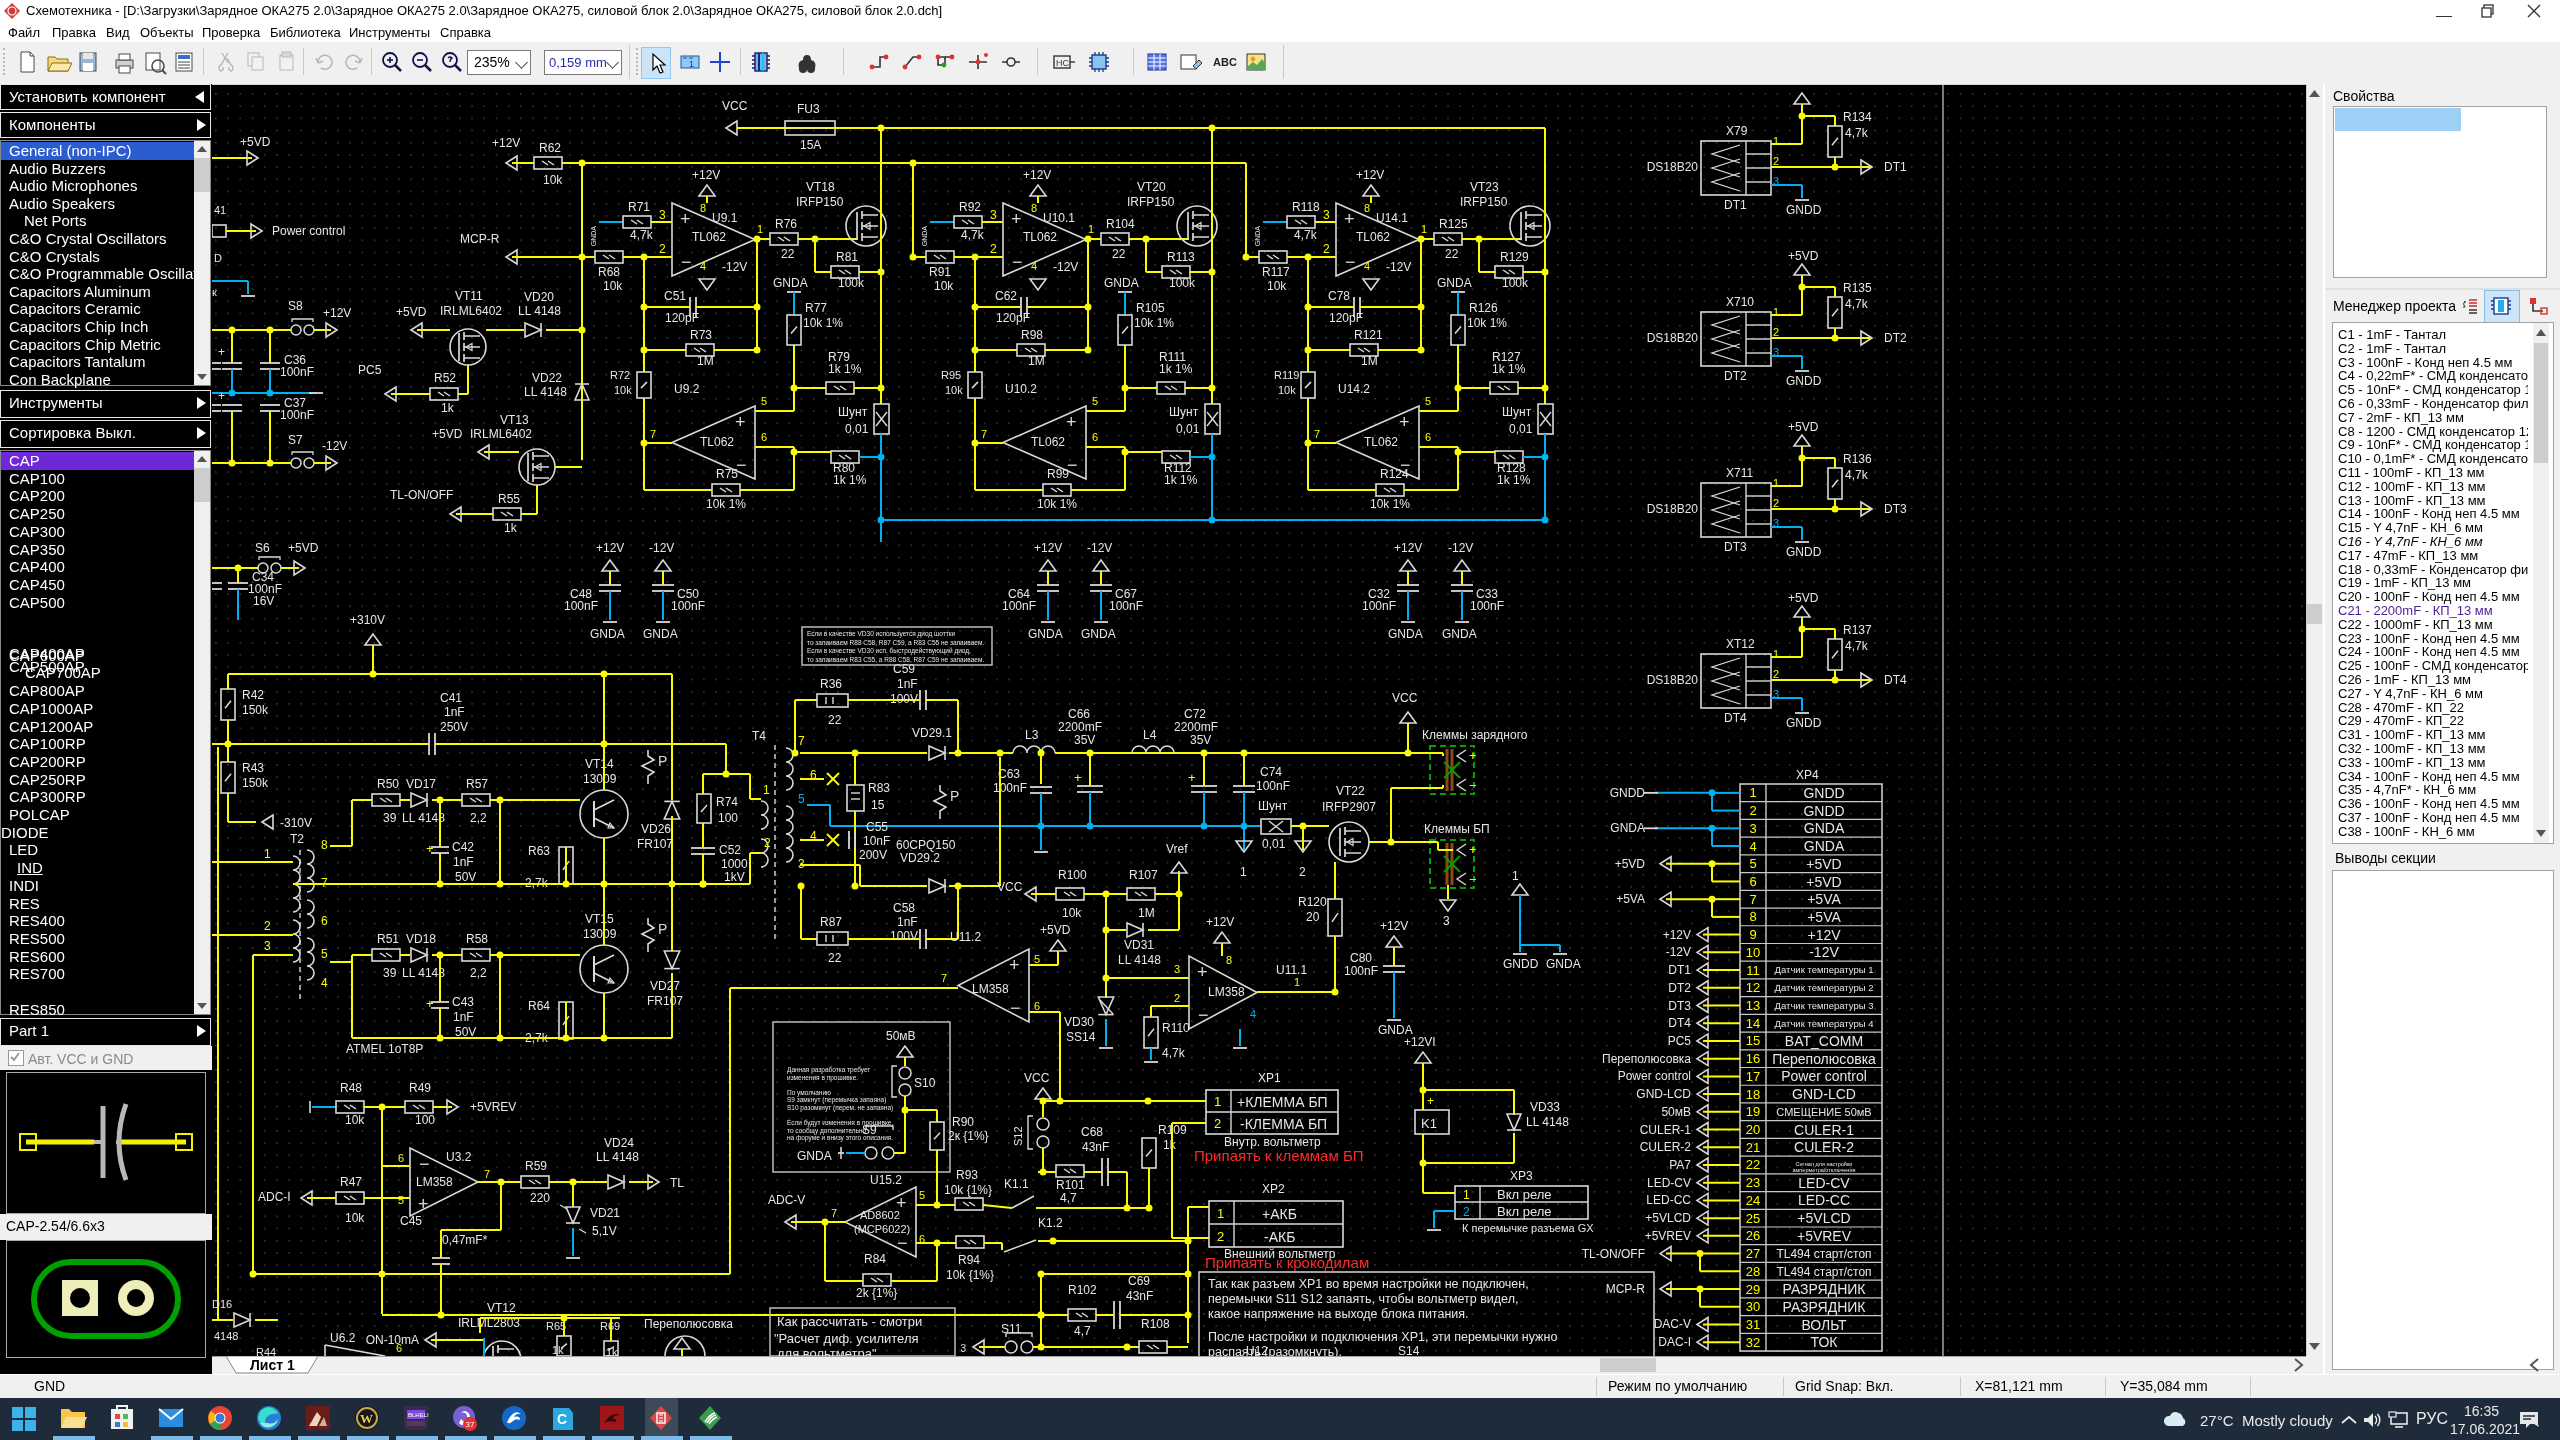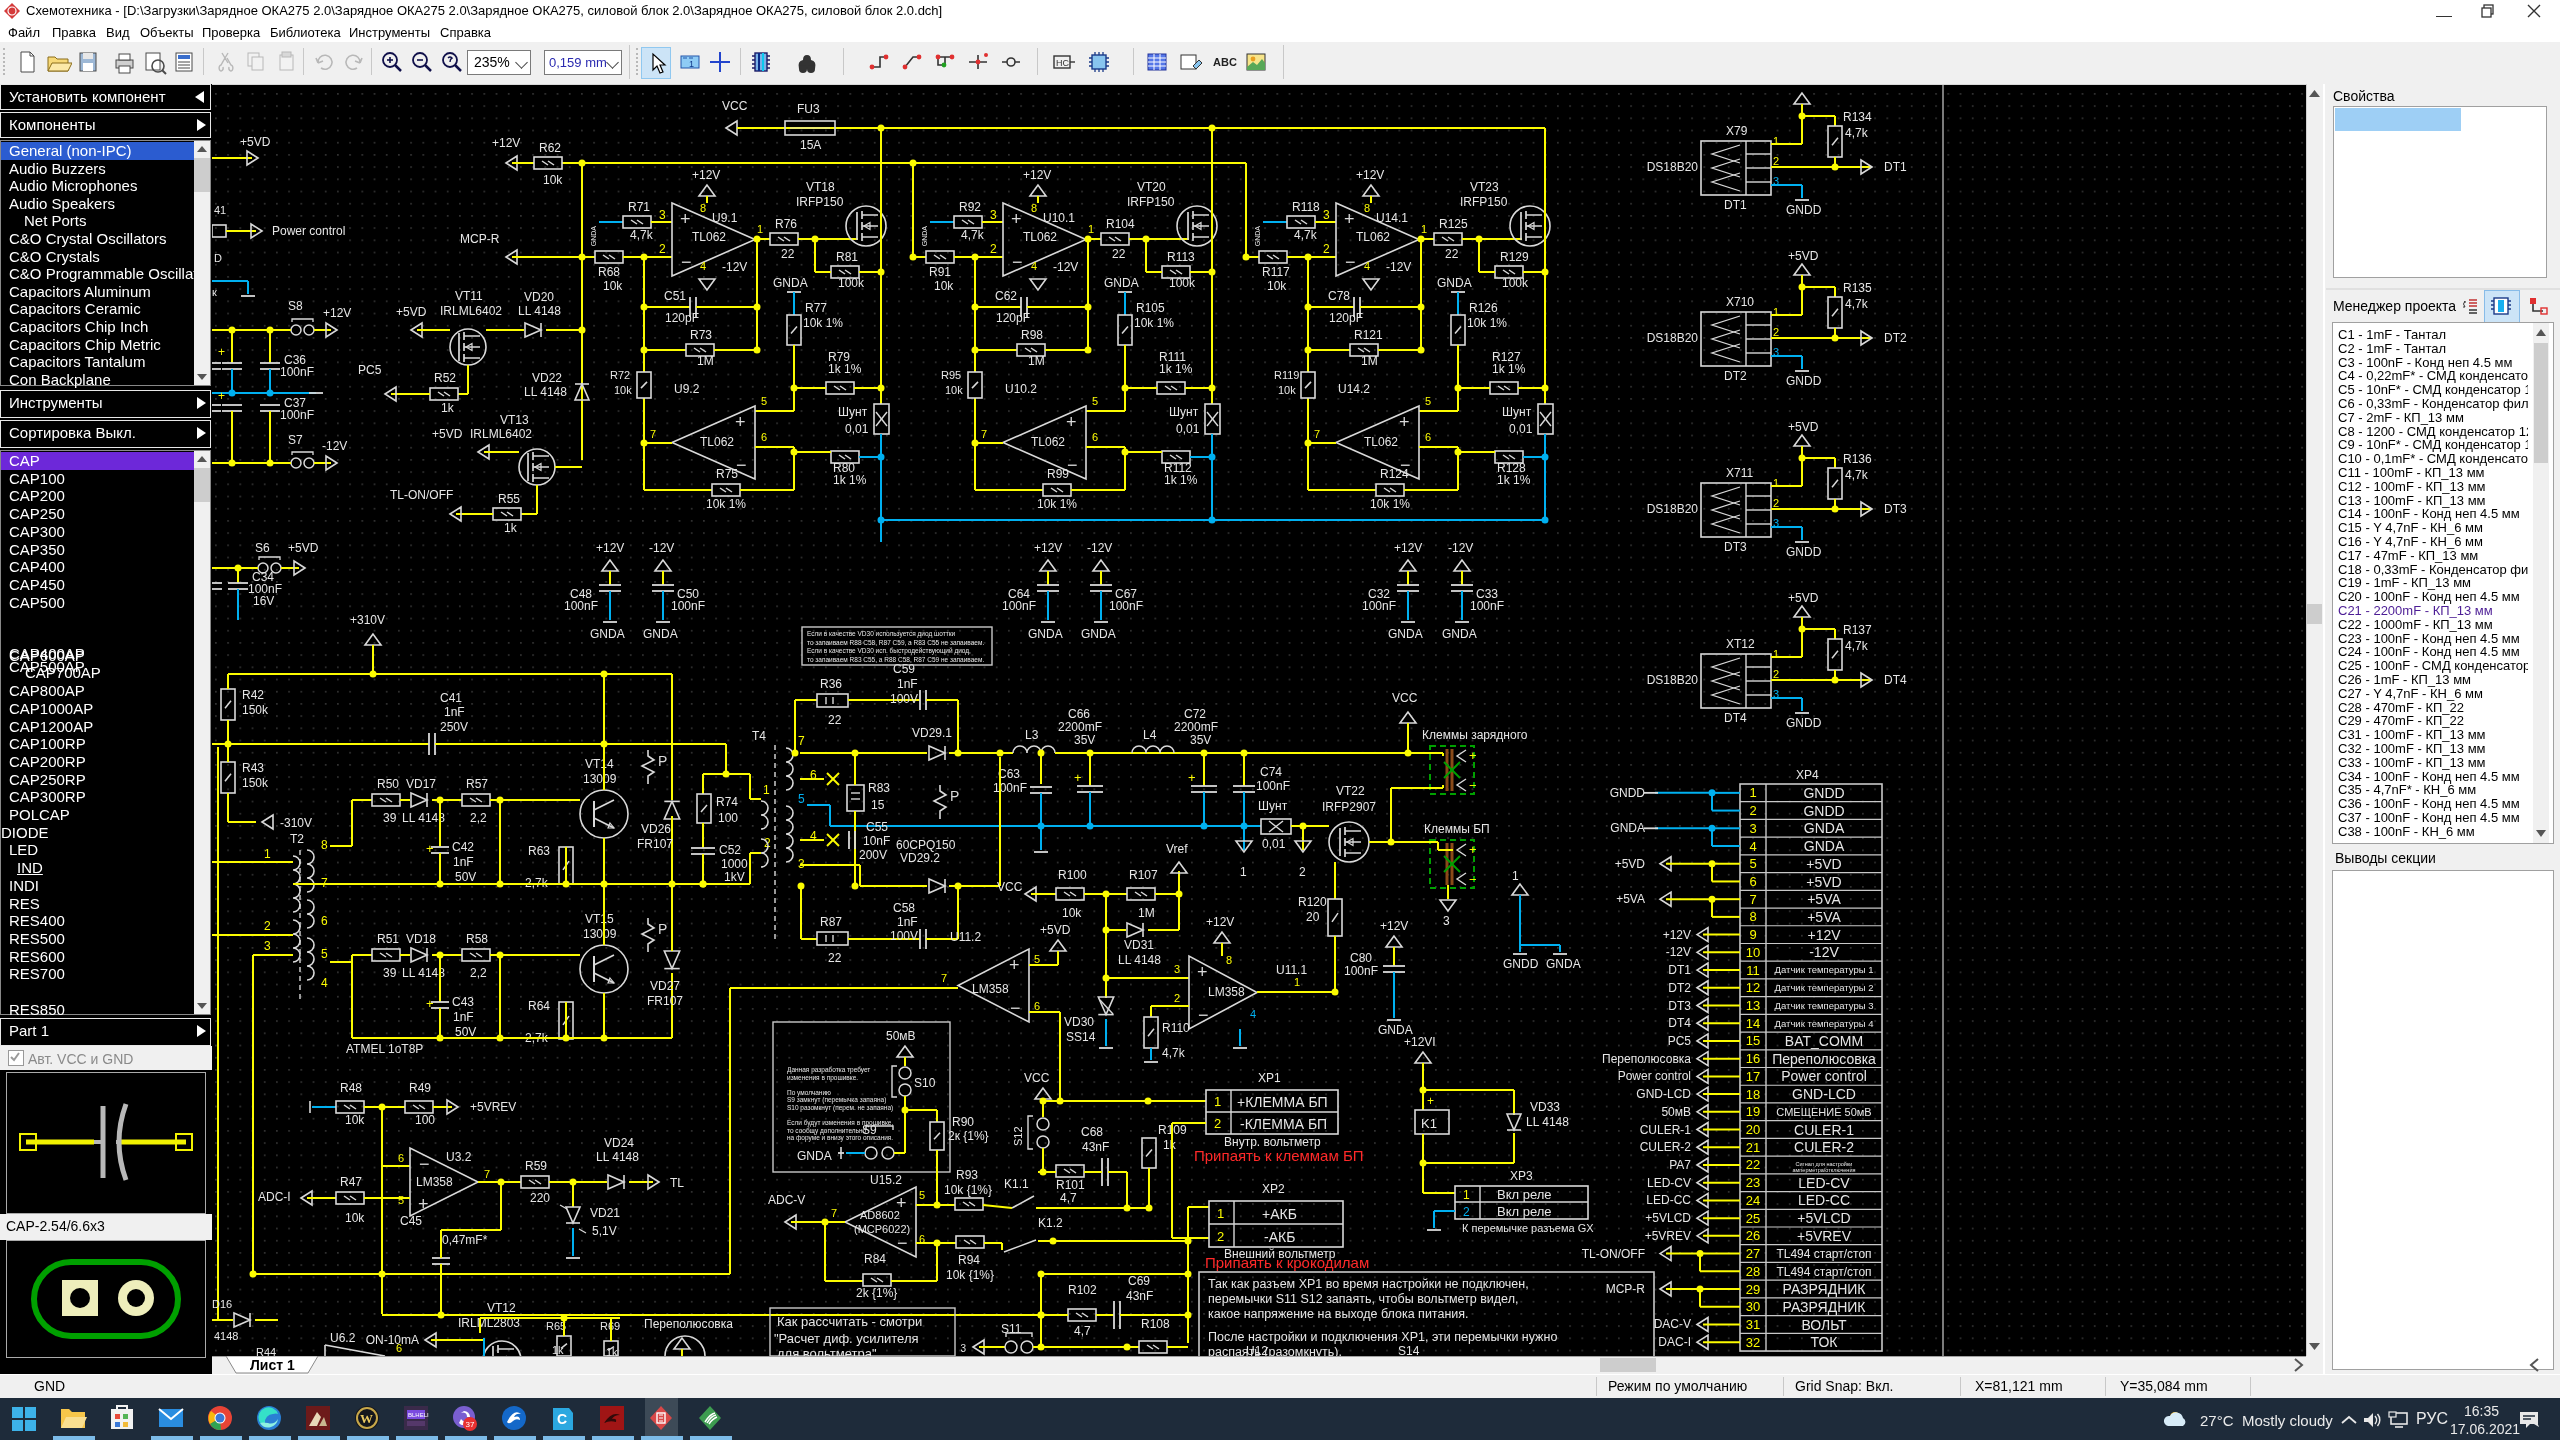--- a/index.html
+++ b/index.html
@@ -2165,21 +2165,21 @@
 <div style="position:absolute;left:2338px;top:396.0px;font-size:13px;color:#000;white-space:nowrap;overflow:hidden;width:190px;">C6 - 0,33mF - Конденсатор фильт</div>
 <div style="position:absolute;left:2338px;top:409.8px;font-size:13px;color:#000;white-space:nowrap;overflow:hidden;width:190px;">C7 - 2mF - КП_13 мм</div>
 <div style="position:absolute;left:2338px;top:423.6px;font-size:13px;color:#000;white-space:nowrap;overflow:hidden;width:190px;">C8 - 1200 - СМД конденсатор 120</div>
 <div style="position:absolute;left:2338px;top:437.4px;font-size:13px;color:#000;white-space:nowrap;overflow:hidden;width:190px;">C9 - 10nF* - СМД конденсатор 12</div>
 <div style="position:absolute;left:2338px;top:451.2px;font-size:13px;color:#000;white-space:nowrap;overflow:hidden;width:190px;">C10 - 0,1mF* - СМД конденсатор</div>
 <div style="position:absolute;left:2338px;top:465.0px;font-size:13px;color:#000;white-space:nowrap;overflow:hidden;width:190px;">C11 - 100mF - КП_13 мм</div>
 <div style="position:absolute;left:2338px;top:478.8px;font-size:13px;color:#000;white-space:nowrap;overflow:hidden;width:190px;">C12 - 100mF - КП_13 мм</div>
 <div style="position:absolute;left:2338px;top:492.6px;font-size:13px;color:#000;white-space:nowrap;overflow:hidden;width:190px;">C13 - 100mF - КП_13 мм</div>
 <div style="position:absolute;left:2338px;top:506.4px;font-size:13px;color:#000;white-space:nowrap;overflow:hidden;width:190px;">C14 - 100nF - Конд неп 4.5 мм</div>
 <div style="position:absolute;left:2338px;top:520.2px;font-size:13px;color:#000;white-space:nowrap;overflow:hidden;width:190px;">C15 - Y 4,7nF - КН_6 мм</div>
-<div style="position:absolute;left:2338px;top:534.0px;font-size:13px;color:#000;white-space:nowrap;overflow:hidden;width:190px;">C16 - Y 4,7nF - КН_6 мм</div>
+<div style="position:absolute;left:2338px;top:534.0px;font-size:13px;color:#000;white-space:nowrap;overflow:hidden;width:190px;font-style:italic;">C16 - Y 4,7nF - КН_6 мм</div>
 <div style="position:absolute;left:2338px;top:547.8px;font-size:13px;color:#000;white-space:nowrap;overflow:hidden;width:190px;">C17 - 47mF - КП_13 мм</div>
 <div style="position:absolute;left:2338px;top:561.6px;font-size:13px;color:#000;white-space:nowrap;overflow:hidden;width:190px;">C18 - 0,33mF - Конденсатор фил</div>
 <div style="position:absolute;left:2338px;top:575.4px;font-size:13px;color:#000;white-space:nowrap;overflow:hidden;width:190px;">C19 - 1mF - КП_13 мм</div>
 <div style="position:absolute;left:2338px;top:589.2px;font-size:13px;color:#000;white-space:nowrap;overflow:hidden;width:190px;">C20 - 100nF - Конд неп 4.5 мм</div>
 <div style="position:absolute;left:2338px;top:603.0px;font-size:13px;color:#4c1d95;white-space:nowrap;overflow:hidden;width:190px;">C21 - 2200mF - КП_13 мм</div>
 <div style="position:absolute;left:2338px;top:616.8px;font-size:13px;color:#000;white-space:nowrap;overflow:hidden;width:190px;">C22 - 1000mF - КП_13 мм</div>
 <div style="position:absolute;left:2338px;top:630.6px;font-size:13px;color:#000;white-space:nowrap;overflow:hidden;width:190px;">C23 - 100nF - Конд неп 4.5 мм</div>
 <div style="position:absolute;left:2338px;top:644.4px;font-size:13px;color:#000;white-space:nowrap;overflow:hidden;width:190px;">C24 - 100nF - Конд неп 4.5 мм</div>
 <div style="position:absolute;left:2338px;top:658.2px;font-size:13px;color:#000;white-space:nowrap;overflow:hidden;width:190px;">C25 - 100nF - СМД конденсатор 1</div>
 <div style="position:absolute;left:2338px;top:672.0px;font-size:13px;color:#000;white-space:nowrap;overflow:hidden;width:190px;">C26 - 1mF - КП_13 мм</div>

